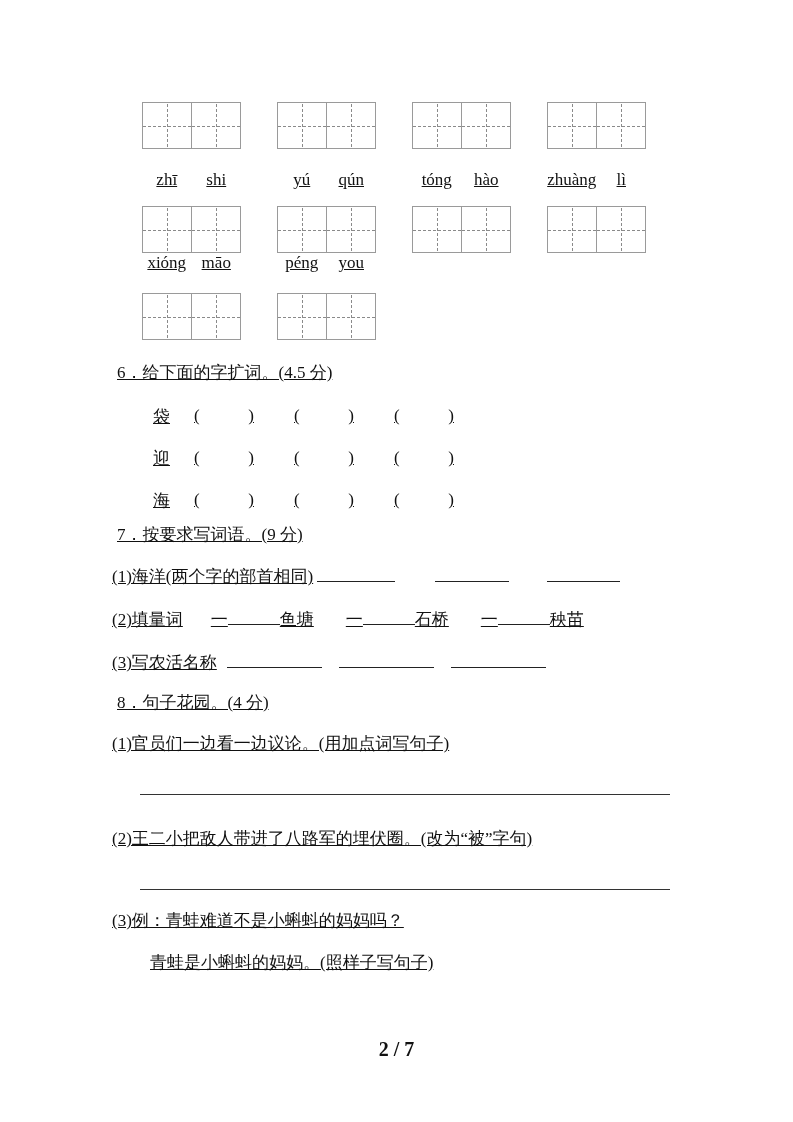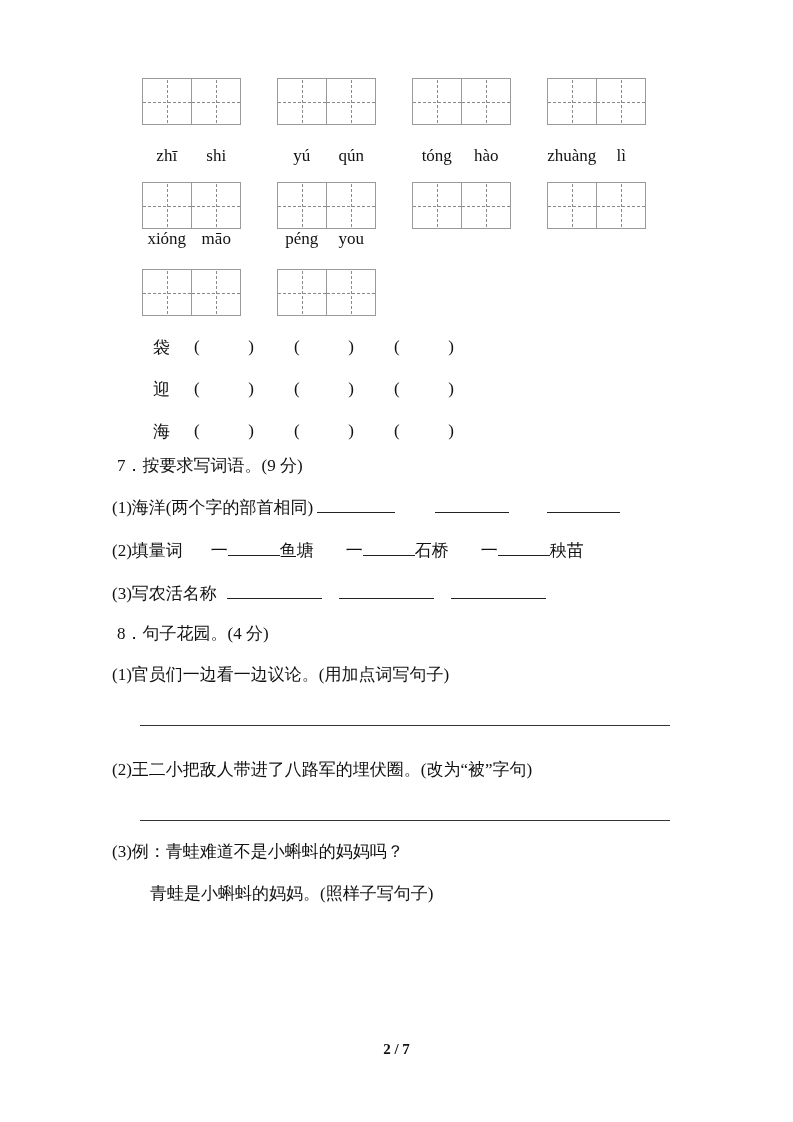--- a/index.html
+++ b/index.html
@@ -2,21 +2,21 @@
 <html><head>
 <meta charset="utf-8">
 <style>
   html,body { margin:0; padding:0; background:#fff; }
   .page {
     position:relative; width:793px; height:1122px; margin:0 auto;
     background:#fff; color:#111;
     font-family:"Liberation Serif","DejaVu Serif",serif;
     font-size:17px; overflow:hidden;
   }
-  .sheet { padding-top:78px; }
+  .sheet { padding-top:102px;text-decoration:underline; }
 
   
   .grids-row { display:flex; gap:36px; margin-left:142px; }
   .tzg { display:flex; border:1px solid #9a9a9a; background:#fff; }
   .tzg .cell { position:relative; width:48px; height:45px; }
   .tzg .cell + .cell { border-left:1px solid #9a9a9a; }
   .tzg .cell::before {
     content:""; position:absolute; left:50%; top:1px; bottom:1px;
     border-left:1px dashed #8a8a8a;
   }
@@ -65,21 +65,21 @@
   .answer-line { margin-left:140px; width:530px; height:0; border-bottom:1px solid #333; }
   .al1 { margin-top:38px; }
   .al2 { margin-top:38px; }
   .q8 .sub.i2 { margin-top:32px; }
   .q8 .sub.i3a { margin-top:19px; }
   .q8 .sub.i3b { margin-top:18px; margin-left:150px; }
   .q8 .sub.i3c { margin-top:18px; margin-left:160px; }
 
   .footer {
     position:absolute; top:1041px; left:0; width:793px;
-    text-align:center; font-weight:bold; font-size:15px; line-height:16px;
+    text-align:center; font-weight:bold; font-size:20px; line-height:16px;
   }
 </style>
 </head>
 <body>
 
 <div class="page">
   <div class="sheet">
 
     <section>
       <div class="grids-row row1">
@@ -156,20 +156,21 @@
             <div class="cell"></div>
           </div>
         <div class="tzg">
             <div class="cell"></div>
             <div class="cell"></div>
           </div>
       </div>
     </section>
 
     <section class="q6">
+      <div class="qtitle q6-title">6．给下面的字扩词。(4.5 分)</div>
       <div class="kuoci">
         <div class="kuoci-row">
           <span>袋</span>
           <span class="pair first">
               <span>(</span>
               <span>)</span>
             </span>
           <span class="pair">
               <span>(</span>
               <span>)</span>

